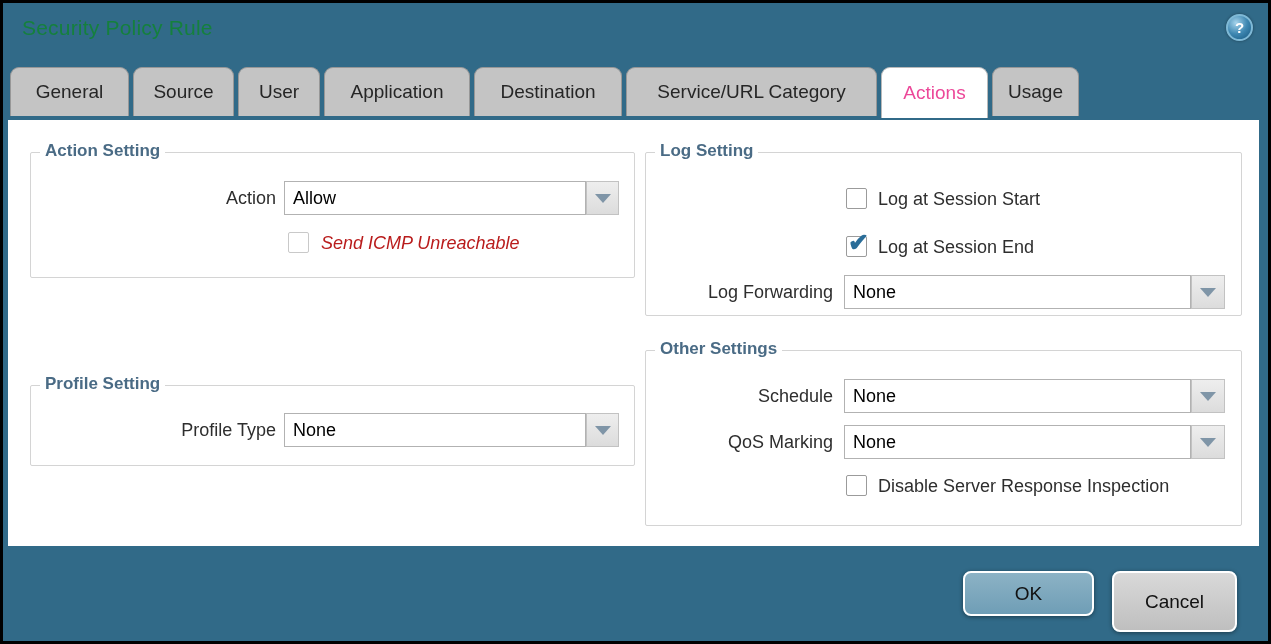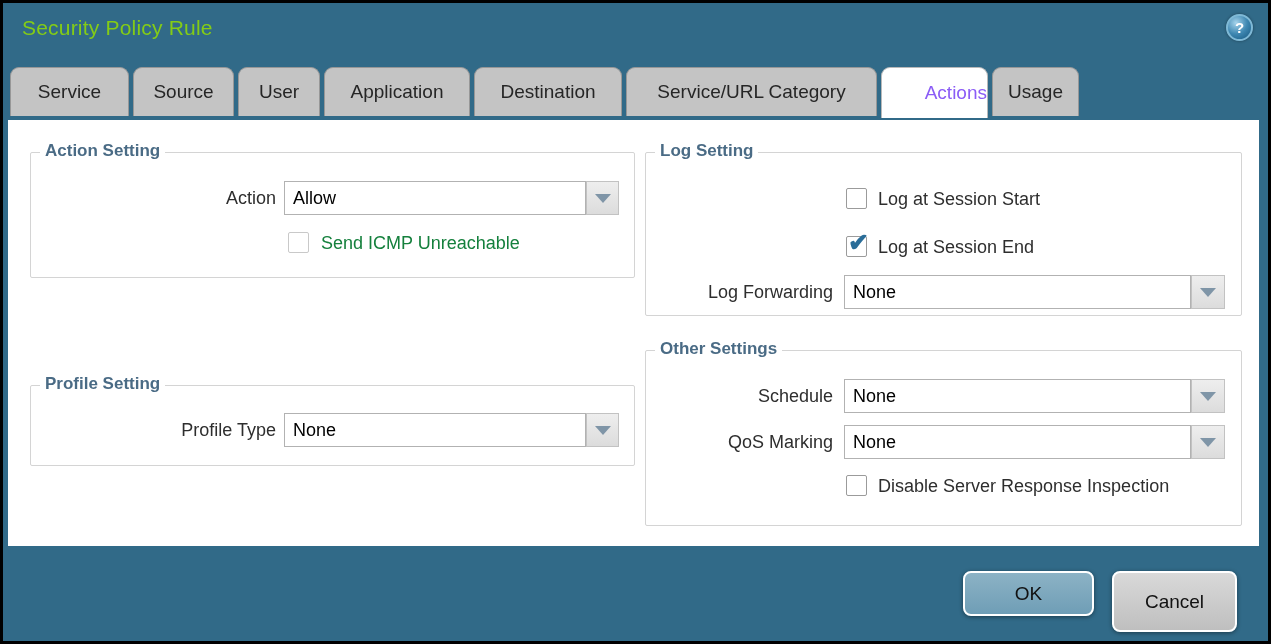--- a/index.html
+++ b/index.html
@@ -8,21 +8,21 @@
     width:1271px;height:644px;
     background:#000;
     font-family:"Liberation Sans", sans-serif;
     overflow:hidden;
   }
   .dialog-bg{position:absolute;left:3px;top:3px;right:3px;bottom:3px;background:#316a88;}
 
   
   .dialog-title{
     position:absolute;left:22px;top:16px;
-    font-size:21px;color:#84cc16;letter-spacing:.2px;
+    font-size:21px;color:#15803d;letter-spacing:.2px;
   }
   .help-btn{
     position:absolute;left:1226px;top:14px;width:27px;height:27px;
     border-radius:50%;box-sizing:border-box;
     background:radial-gradient(circle at 35% 30%, #a6d4ec 0%, #3f88b2 50%, #14567f 100%);
     border:2px solid #7fb9d6;
     color:#fff;font-weight:bold;font-size:15px;text-align:center;line-height:23px;
     cursor:pointer;box-shadow:0 0 3px rgba(0,0,0,.4);
   }
 
@@ -37,21 +37,21 @@
     cursor:pointer;align-self:flex-start;
   }
   .tab:nth-child(1){width:119px}
   .tab:nth-child(2){width:101px}
   .tab:nth-child(3){width:82px}
   .tab:nth-child(4){width:146px}
   .tab:nth-child(5){width:148px}
   .tab:nth-child(6){width:251px}
   .tab:nth-child(7){width:107px}
   .tab:nth-child(8){width:87px}
-  .tab.active{background:#fff;height:51px;z-index:6;border-color:#b9b9b9;color:#8b5cf6;justify-content:flex-end;}
+  .tab.active{background:#fff;height:51px;z-index:6;border-color:#b9b9b9;color:#ec4899;}
 
   
   .panel{position:absolute;left:8px;top:120px;width:1251px;height:426px;background:#fff;z-index:3;}
 
   
   .group{position:absolute;border:1px solid #d4d4d4;border-radius:2px;background:#fff;}
   .group-legend{
     position:absolute;top:-12px;left:9px;background:#fff;padding:0 5px;
     font-size:17px;font-weight:bold;color:#4a6b85;white-space:nowrap;
   }
@@ -89,21 +89,21 @@
   .checkbox.disabled{border-color:#c9c9c9;cursor:default;}
   .check-glyph{display:none;}
   .checkbox.checked .check-glyph{
     display:block;position:absolute;left:1px;top:-7px;
     font-size:25px;font-weight:bold;color:#2a6d99;line-height:1;
   }
   .cb-label{
     position:absolute;font-size:18px;color:#2e2e2e;
     height:21px;line-height:22px;white-space:nowrap;
   }
-  .cb-label.disabled{color:#15803d;}
+  .cb-label.disabled{color:#b91c1c;font-style:italic;}
 
   
   .btn{
     position:absolute;box-sizing:border-box;
     border:2px solid #fff;border-radius:8px;
     font-size:19px;color:#111;
     display:flex;align-items:center;justify-content:center;
     box-shadow:0 1px 4px rgba(0,0,0,.45);cursor:pointer;
   }
   .btn-ok{left:963px;top:571px;width:131px;height:45px;background:linear-gradient(#8cb2c5,#6f9eb6);}
@@ -115,21 +115,21 @@
 <div class="dialog-bg"></div>
 
 <div class="dialog-title">Security Policy Rule</div>
 
 <div class="help-btn">
   <span>?</span>
 </div>
 
 <div class="tabs">
   <div class="tab">
-      <span>Service</span>
+      <span>General</span>
     </div>
   <div class="tab">
       <span>Source</span>
     </div>
   <div class="tab">
       <span>User</span>
     </div>
   <div class="tab">
       <span>Application</span>
     </div>

